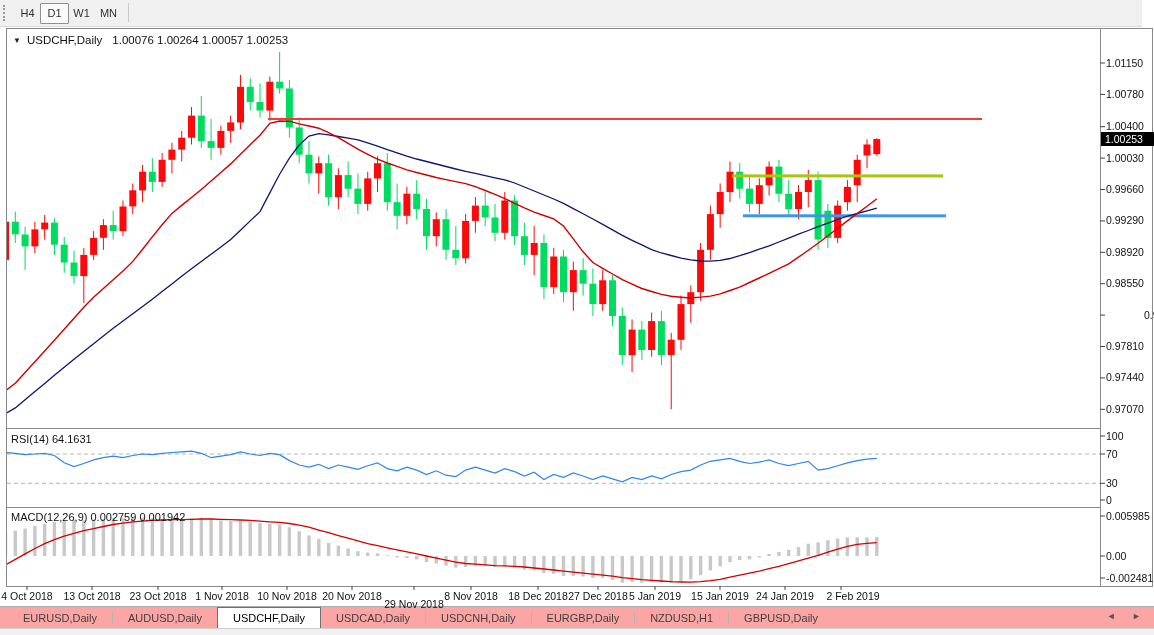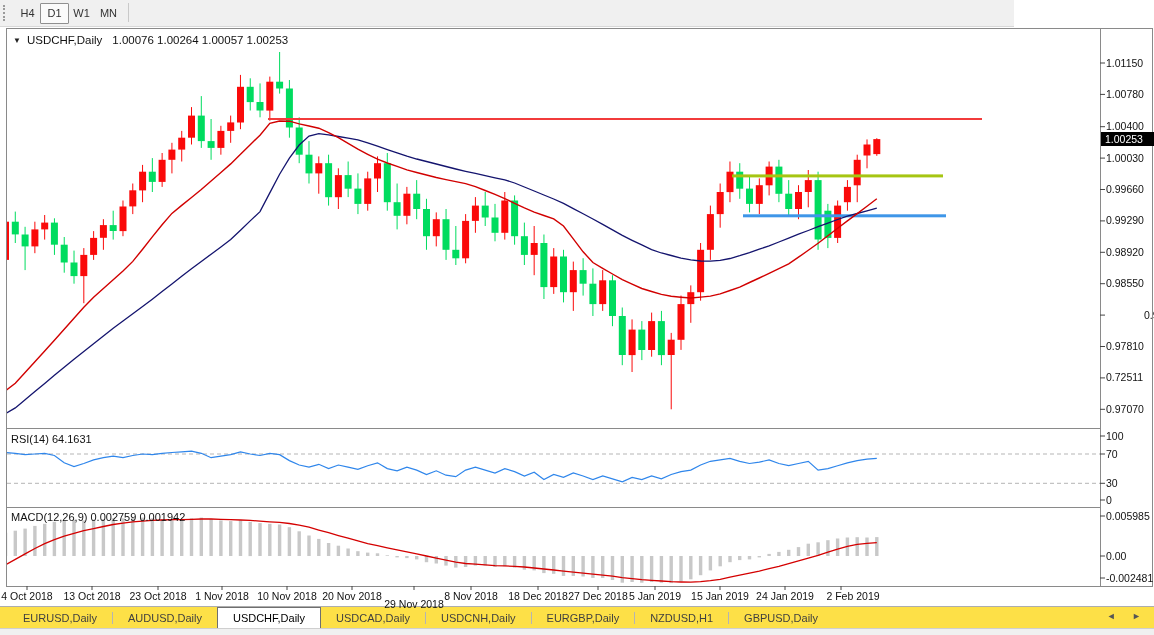--- a/index.html
+++ b/index.html
@@ -1,38 +1,38 @@
 <!DOCTYPE html>
 <html><head>
 <meta charset="utf-8">
 <style>
   html,body{margin:0;padding:0;background:#fff;}
   #app{position:relative;width:1154px;height:635px;overflow:hidden;background:#fff;
        font-family:"Liberation Sans","DejaVu Sans",sans-serif;-webkit-font-smoothing:antialiased;}
   
-  #toolbar{position:absolute;left:0;top:0;width:1014px;height:26px;background:#f0f0f0;border-bottom:1px solid #d8d8d8;}
+  #toolbar{position:absolute;left:0;top:0;width:1142px;height:26px;background:#f0f0f0;border-bottom:1px solid #d8d8d8;}
   #tb-grip{position:absolute;left:3px;top:5px;width:3px;height:16px;border-left:2px dotted #9a9a9a;}
   .tfbtn{position:absolute;top:3px;height:19px;width:27px;line-height:19px;text-align:center;
          font-size:11px;color:#333;cursor:default;border:1px solid transparent;border-radius:1px;}
   .tfbtn.active{background:#fafafa;border:1px solid #8f8f8f;}
   #tb-sep{position:absolute;left:128px;top:3px;width:1px;height:19px;background:#c9c9c9;}
   #svg{position:absolute;left:0;top:0;z-index:1;}
   .lbl{position:absolute;z-index:2;color:#111;white-space:nowrap;}
   #chart-title{position:absolute;left:13px;top:34px;z-index:3;font-size:11.5px;color:#111;}
   #chart-title .tri{font-size:8px;vertical-align:1px;margin-right:6px;color:#222;}
   #chart-title .sym{margin-right:10px;}
   #rsi-label{position:absolute;left:11px;top:433px;z-index:3;font-size:11px;color:#111;}
   #macd-label{position:absolute;left:11px;top:511px;z-index:3;font-size:11px;color:#111;}
   .axis-lbl{font-size:10.5px;}
   .rsi-axis-lbl,.macd-axis-lbl{font-size:10.5px;text-align:center;}
   .date-lbl{font-size:10.5px;transform:translateX(-50%);}
   #cur-price{position:absolute;left:1101px;width:53px;height:14px;background:#000;color:#fff;
              z-index:4;font-size:10.5px;line-height:14px;padding-left:4px;}
   
-  #tabbar{position:absolute;left:0;top:606px;width:1154px;height:22px;background:#fde047;border-top:1px solid #adadad;}
+  #tabbar{position:absolute;left:0;top:606px;width:1154px;height:22px;background:#fca5a5;border-top:1px solid #adadad;}
   .tab{position:relative;display:inline-block;height:21px;line-height:21px;padding:0 15px;
        font-size:11px;color:#3f3f3f;cursor:default;}
   .tab.active{background:#fff;border:1px solid #6f6f6f;border-bottom:none;color:#000;height:21px;}
   .tabsep{display:inline-block;width:1px;height:12px;background:#b4b4b4;vertical-align:middle;}
   #tab-nav{position:absolute;right:6px;top:4px;font-size:9px;color:#555;letter-spacing:7px;}
   #statusbar{position:absolute;left:0;top:628px;width:1154px;height:7px;background:#f0f0f0;border-top:1px solid #cfcfcf;}
 </style>
 </head>
 <body>
 
@@ -396,21 +396,21 @@
       <div class="lbl axis-lbl" style="left: 1106px; top: 56.5px;">1.01150</div>
       <div class="lbl axis-lbl" style="left: 1106px; top: 87.9092px;">1.00780</div>
       <div class="lbl axis-lbl" style="left: 1106px; top: 120.167px;">1.00400</div>
       <div class="lbl axis-lbl" style="left: 1106px; top: 151.576px;">1.00030</div>
       <div class="lbl axis-lbl" style="left: 1106px; top: 182.986px;">0.99660</div>
       <div class="lbl axis-lbl" style="left: 1106px; top: 214.395px;">0.99290</div>
       <div class="lbl axis-lbl" style="left: 1106px; top: 245.804px;">0.98920</div>
       <div class="lbl axis-lbl" style="left: 1106px; top: 277.213px;">0.98550</div>
       <div class="lbl axis-lbl" style="left: 1144px; top: 308.622px;">0.98180</div>
       <div class="lbl axis-lbl" style="left: 1106px; top: 340.031px;">0.97810</div>
-      <div class="lbl axis-lbl" style="left: 1106px; top: 371.441px;">0.72511</div>
+      <div class="lbl axis-lbl" style="left: 1106px; top: 371.441px;">0.97440</div>
       <div class="lbl axis-lbl" style="left: 1106px; top: 402.85px;">0.97070</div>
     </div>
   <div id="cur-price" style="top: 132.146px;">1.00253</div>
   <div id="rsi-axis">
       <div class="lbl rsi-axis-lbl" style="left: 1106px; top: 429.5px;">100</div>
       <div class="lbl rsi-axis-lbl" style="left: 1106px; top: 447.5px;">70</div>
       <div class="lbl rsi-axis-lbl" style="left: 1106px; top: 476.8px;">30</div>
       <div class="lbl rsi-axis-lbl" style="left: 1106px; top: 493.5px;">0</div>
     </div>
   <div id="macd-axis">

